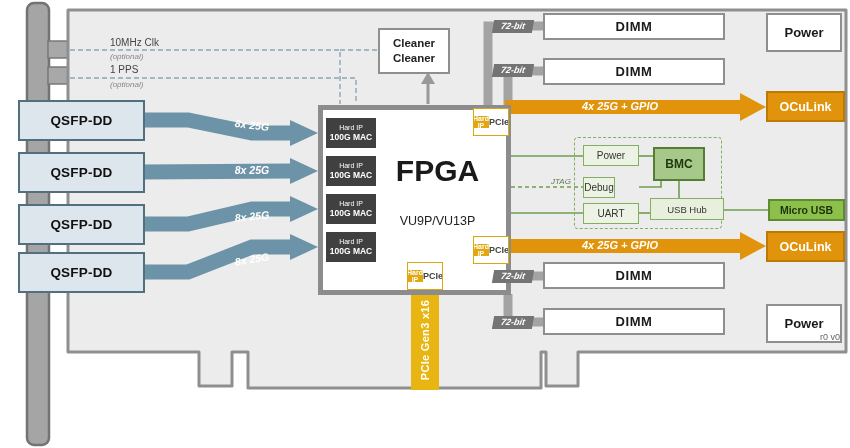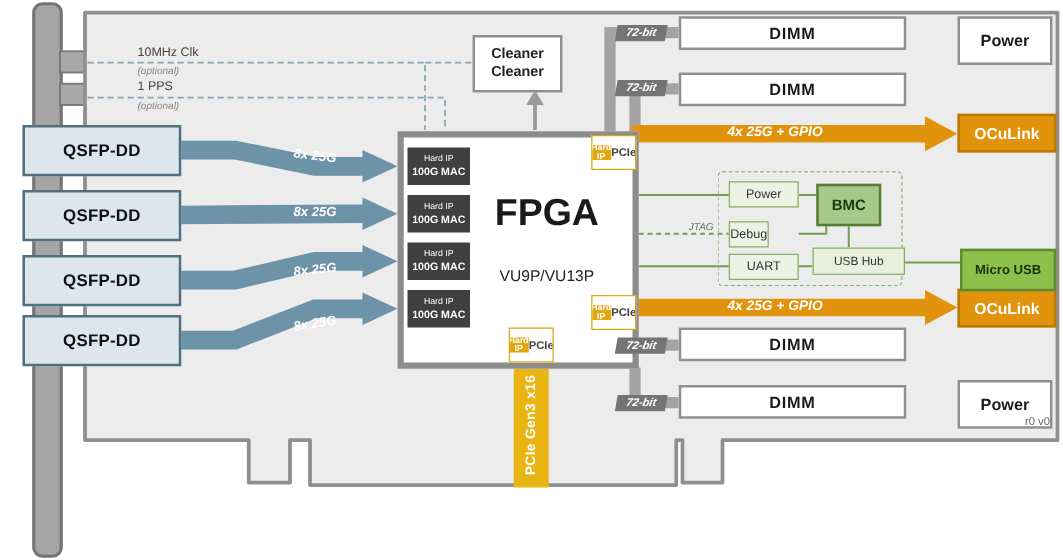--- a/index.html
+++ b/index.html
@@ -194,21 +194,21 @@
     </div>
   <div class="box greenbox" style="left:583px;top:203px;width:56px;height:21px;">
       <span>UART</span>
     </div>
   <div class="box bmc" style="left:653px;top:147px;width:52px;height:34px;">
       <span>BMC</span>
     </div>
   <div class="box usbhub" style="left:650px;top:198px;width:74px;height:22px;">
       <span>USB Hub</span>
     </div>
-  <div class="box microusb" style="left:768px;top:199px;width:77px;height:34px;">
+  <div class="box microusb" style="left:768px;top:199px;width:77px;height:22px;">
       <span>Micro USB</span>
     </div>
 
   <div class="lbl clklbl" style="left:110px;top:37px;width:80px;">10MHz Clk</div>
   <div class="lbl optlbl" style="left:110px;top:52px;width:60px;">(optional)</div>
   <div class="lbl clklbl" style="left:110px;top:64px;width:80px;">1 PPS</div>
   <div class="lbl optlbl" style="left:110px;top:80px;width:60px;">(optional)</div>
 
   <div class="lbl buslbl" style="left:222px;top:119px;width:60px;transform:rotate(7deg);">8x 25G</div>
   <div class="lbl buslbl" style="left:222px;top:164px;width:60px;">8x 25G</div>

